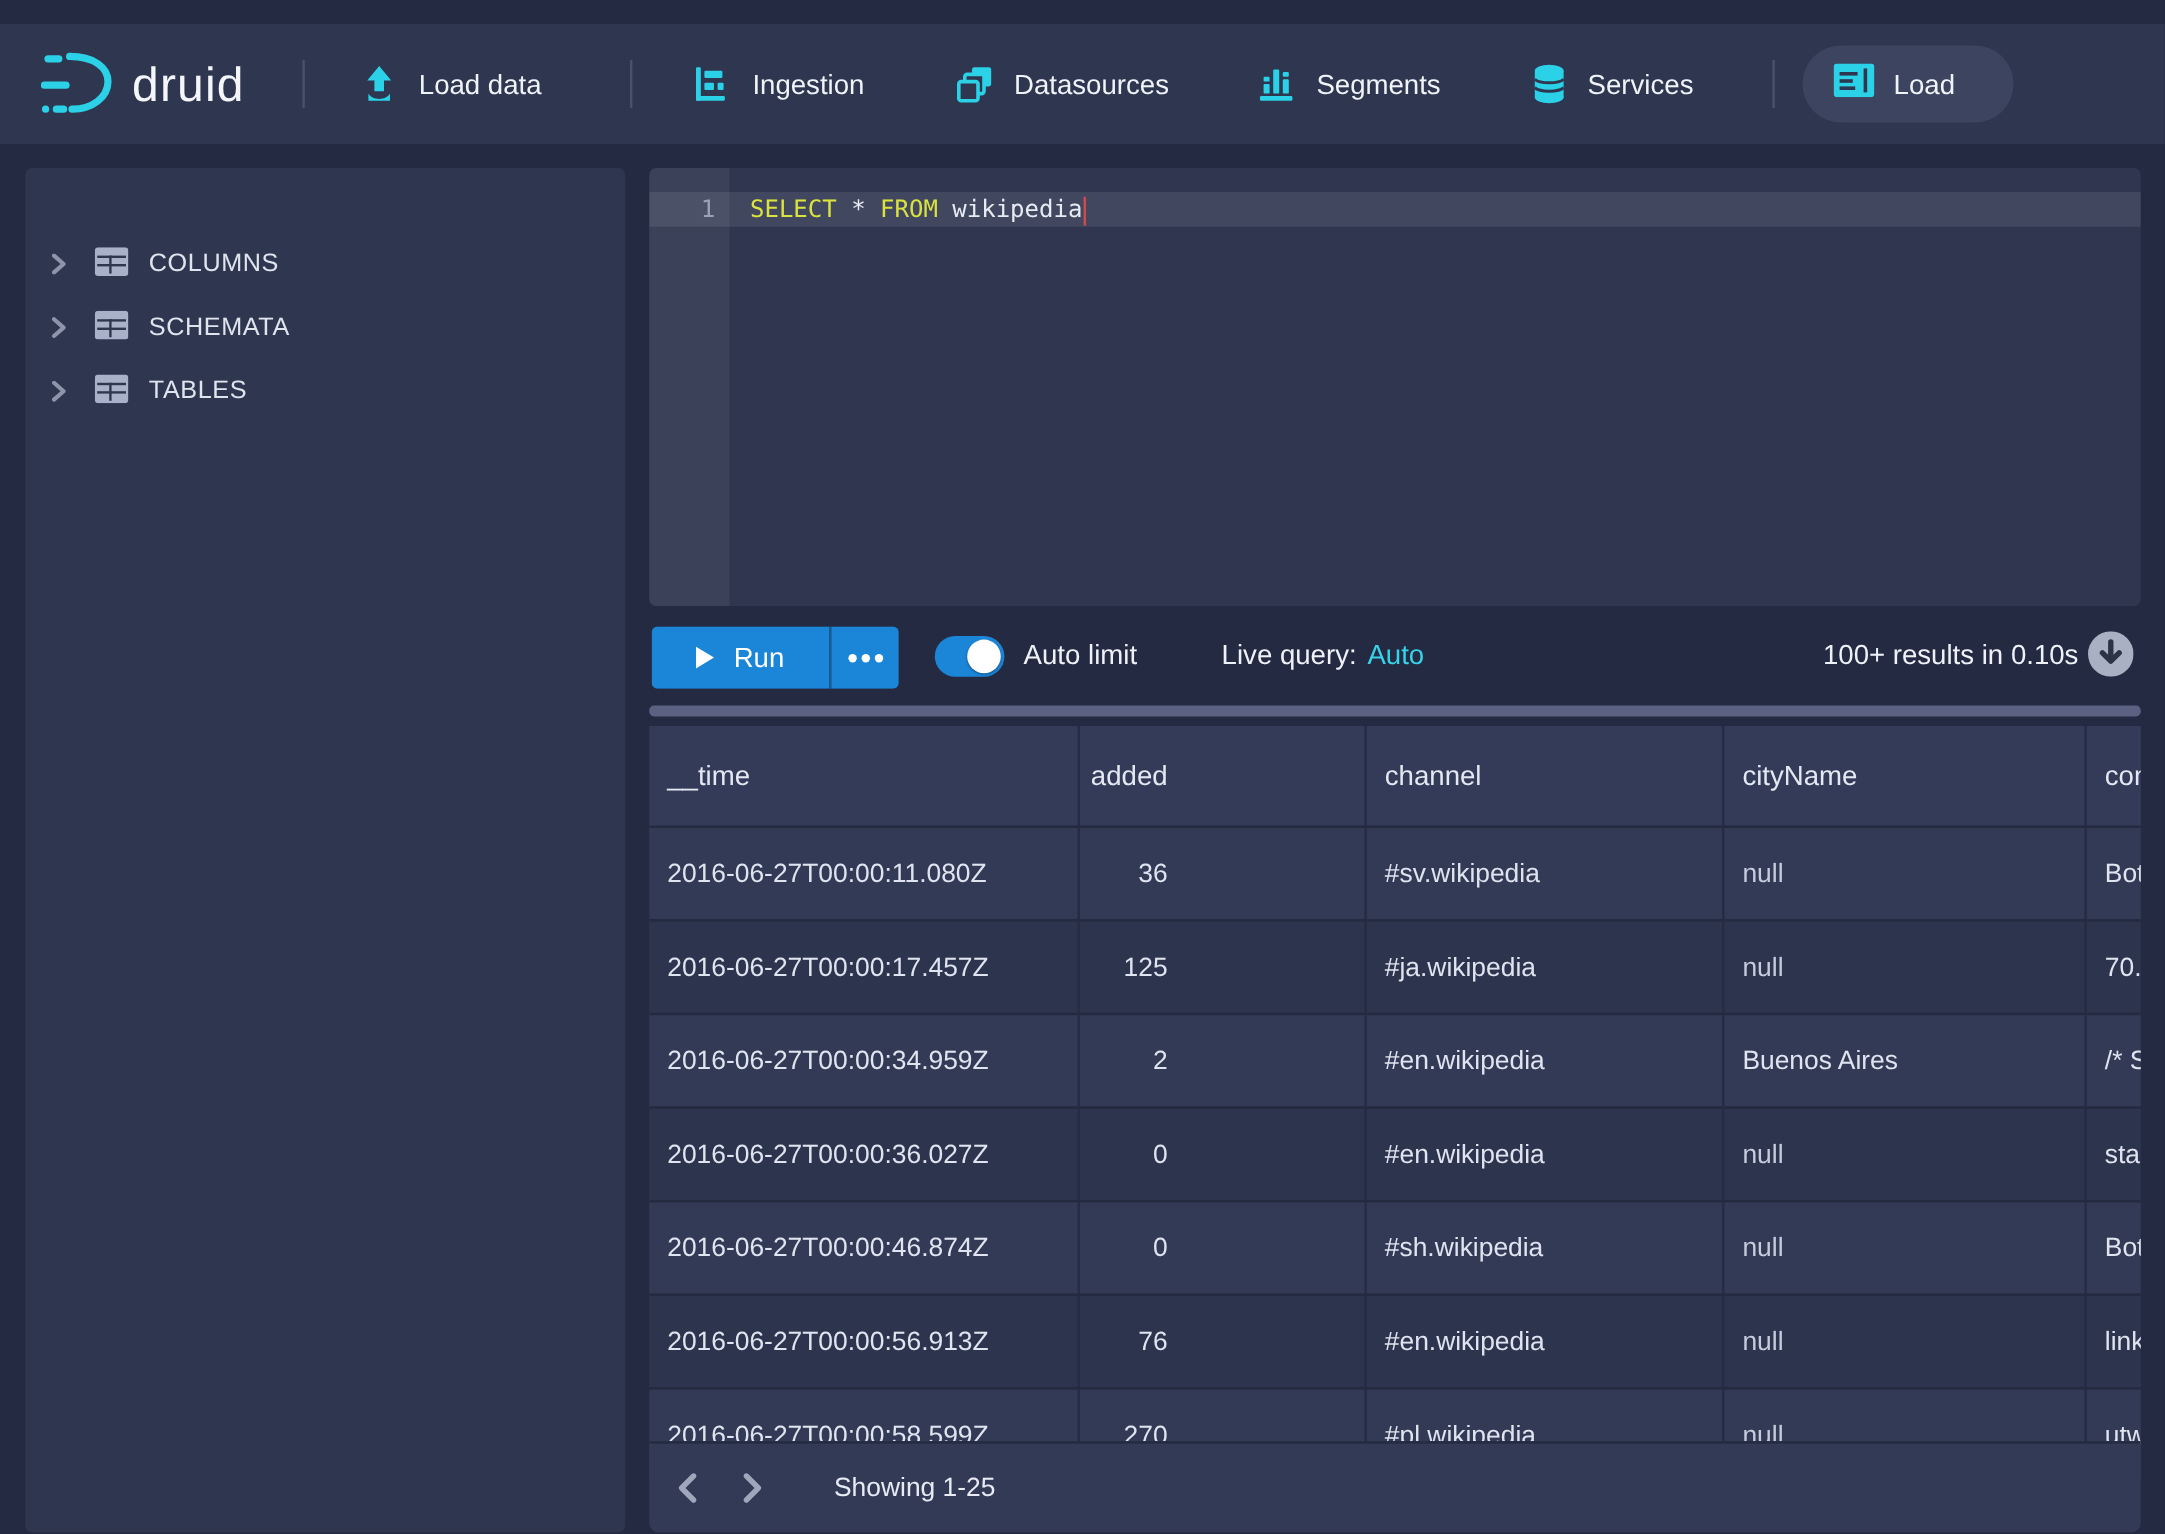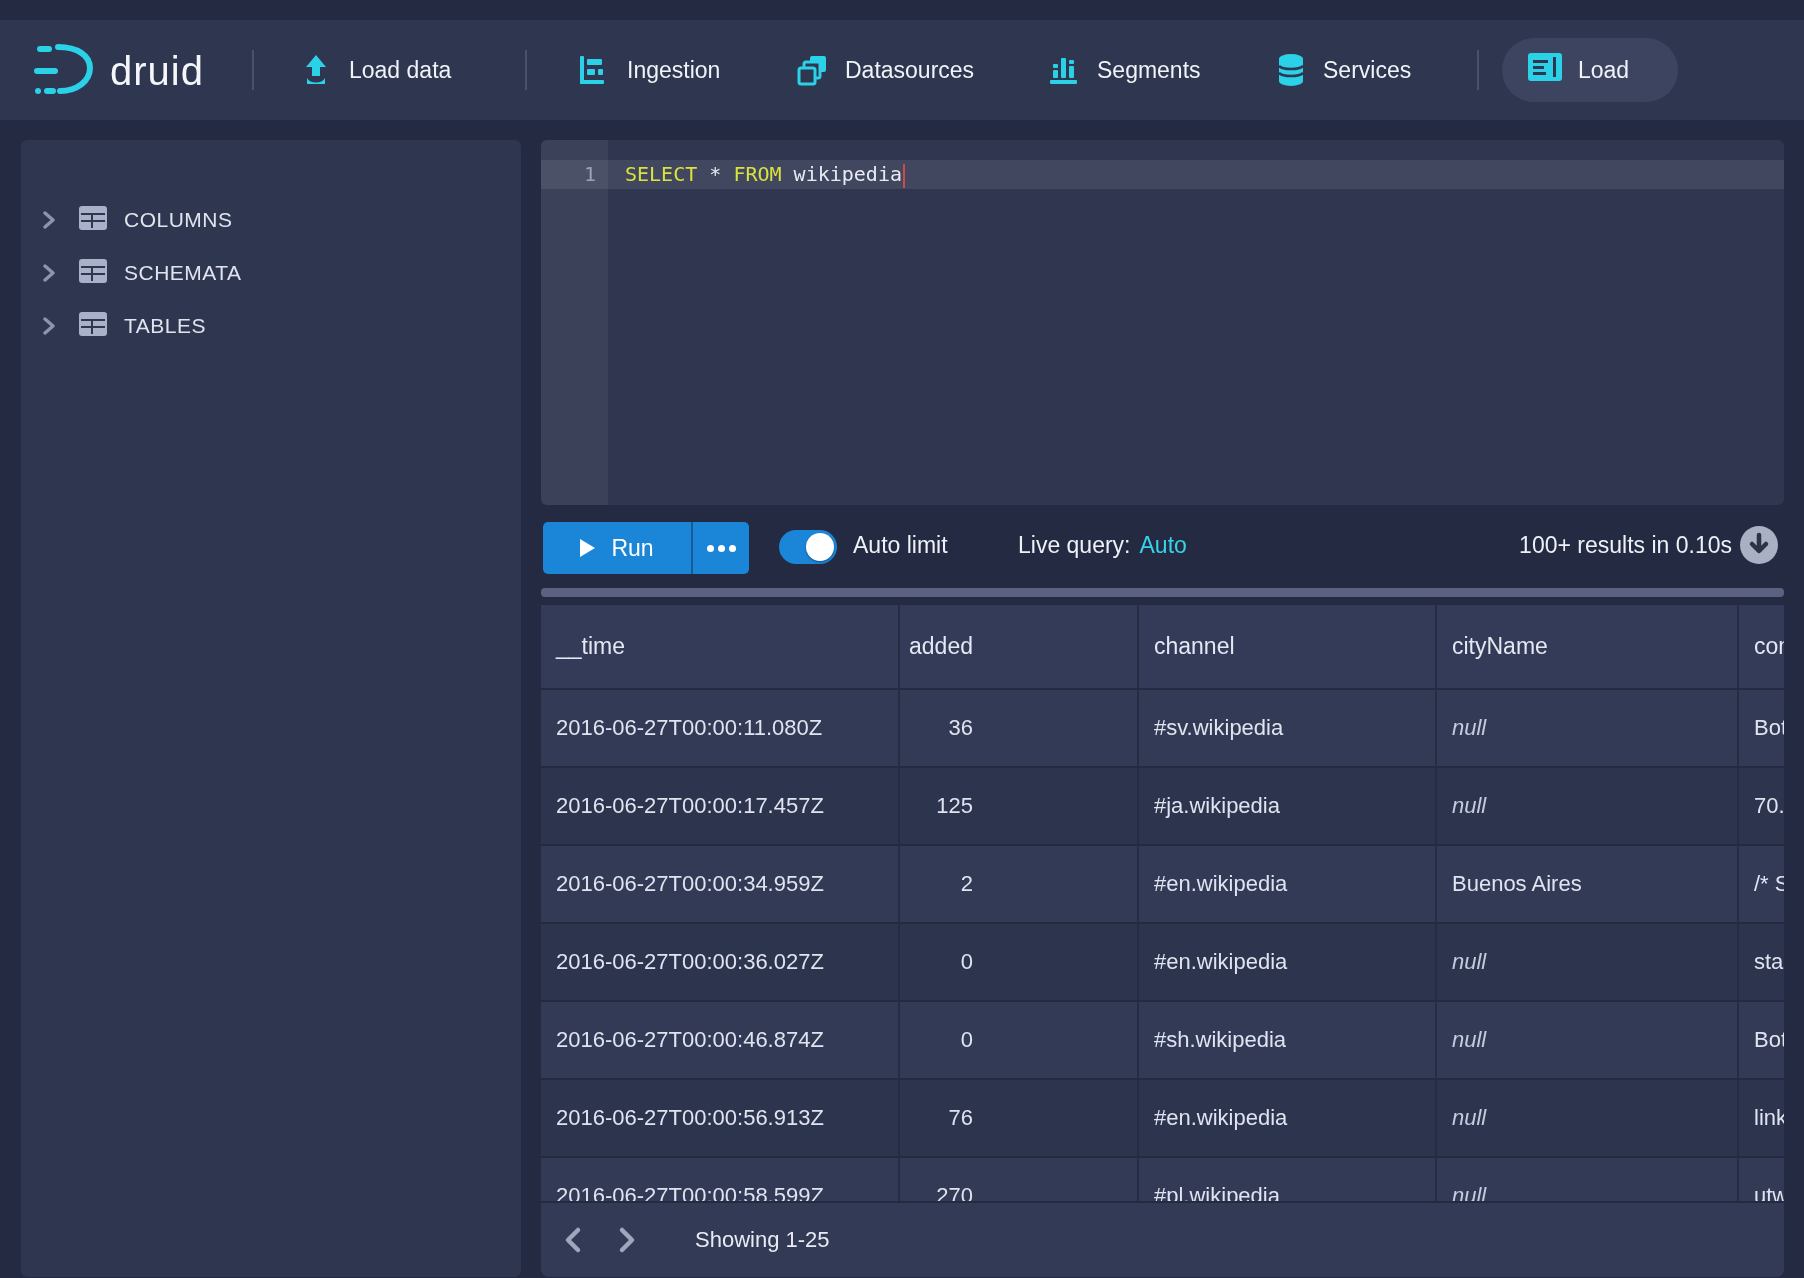--- a/index.html
+++ b/index.html
@@ -84,21 +84,21 @@
   .tr.even { background:#2d344d; }
   .th, .td { flex:none; border-right:2px solid #262c44; display:flex; align-items:center;
              padding-left:15px; overflow:hidden; white-space:nowrap; }
   .th { font-size:23px; color:#e4e8f2; cursor:pointer; }
   .td { font-size:22px; color:#e0e4f0; cursor:pointer; }
   .c-time    { width:359px; }
   .c-added   { width:239px; justify-content:flex-end; padding-right:164px; padding-left:12px; }
   .c-channel { width:298px; }
   .c-city    { width:302px; }
   .c-comment { width:102px; border-right:none; }
-  .null-val  { font-style:italic; color:#c6ccde; }
+  .null-val  { color:#c6ccde; }
 
   .tfoot { position:absolute; left:0; bottom:0; width:100%; height:76px; background:#323a55;
            border-top:2px solid #242a40; display:flex; align-items:center; }
   .pg-btn { width:40px; height:40px; display:flex; align-items:center; justify-content:center; cursor:pointer; }
   .pg-prev { margin-left:12px; }
   .pg-next { margin-left:14px; }
   .showing { margin-left:48px; font-size:22px; color:#e8ebf3; }
 </style>
 </head>
 <body>

